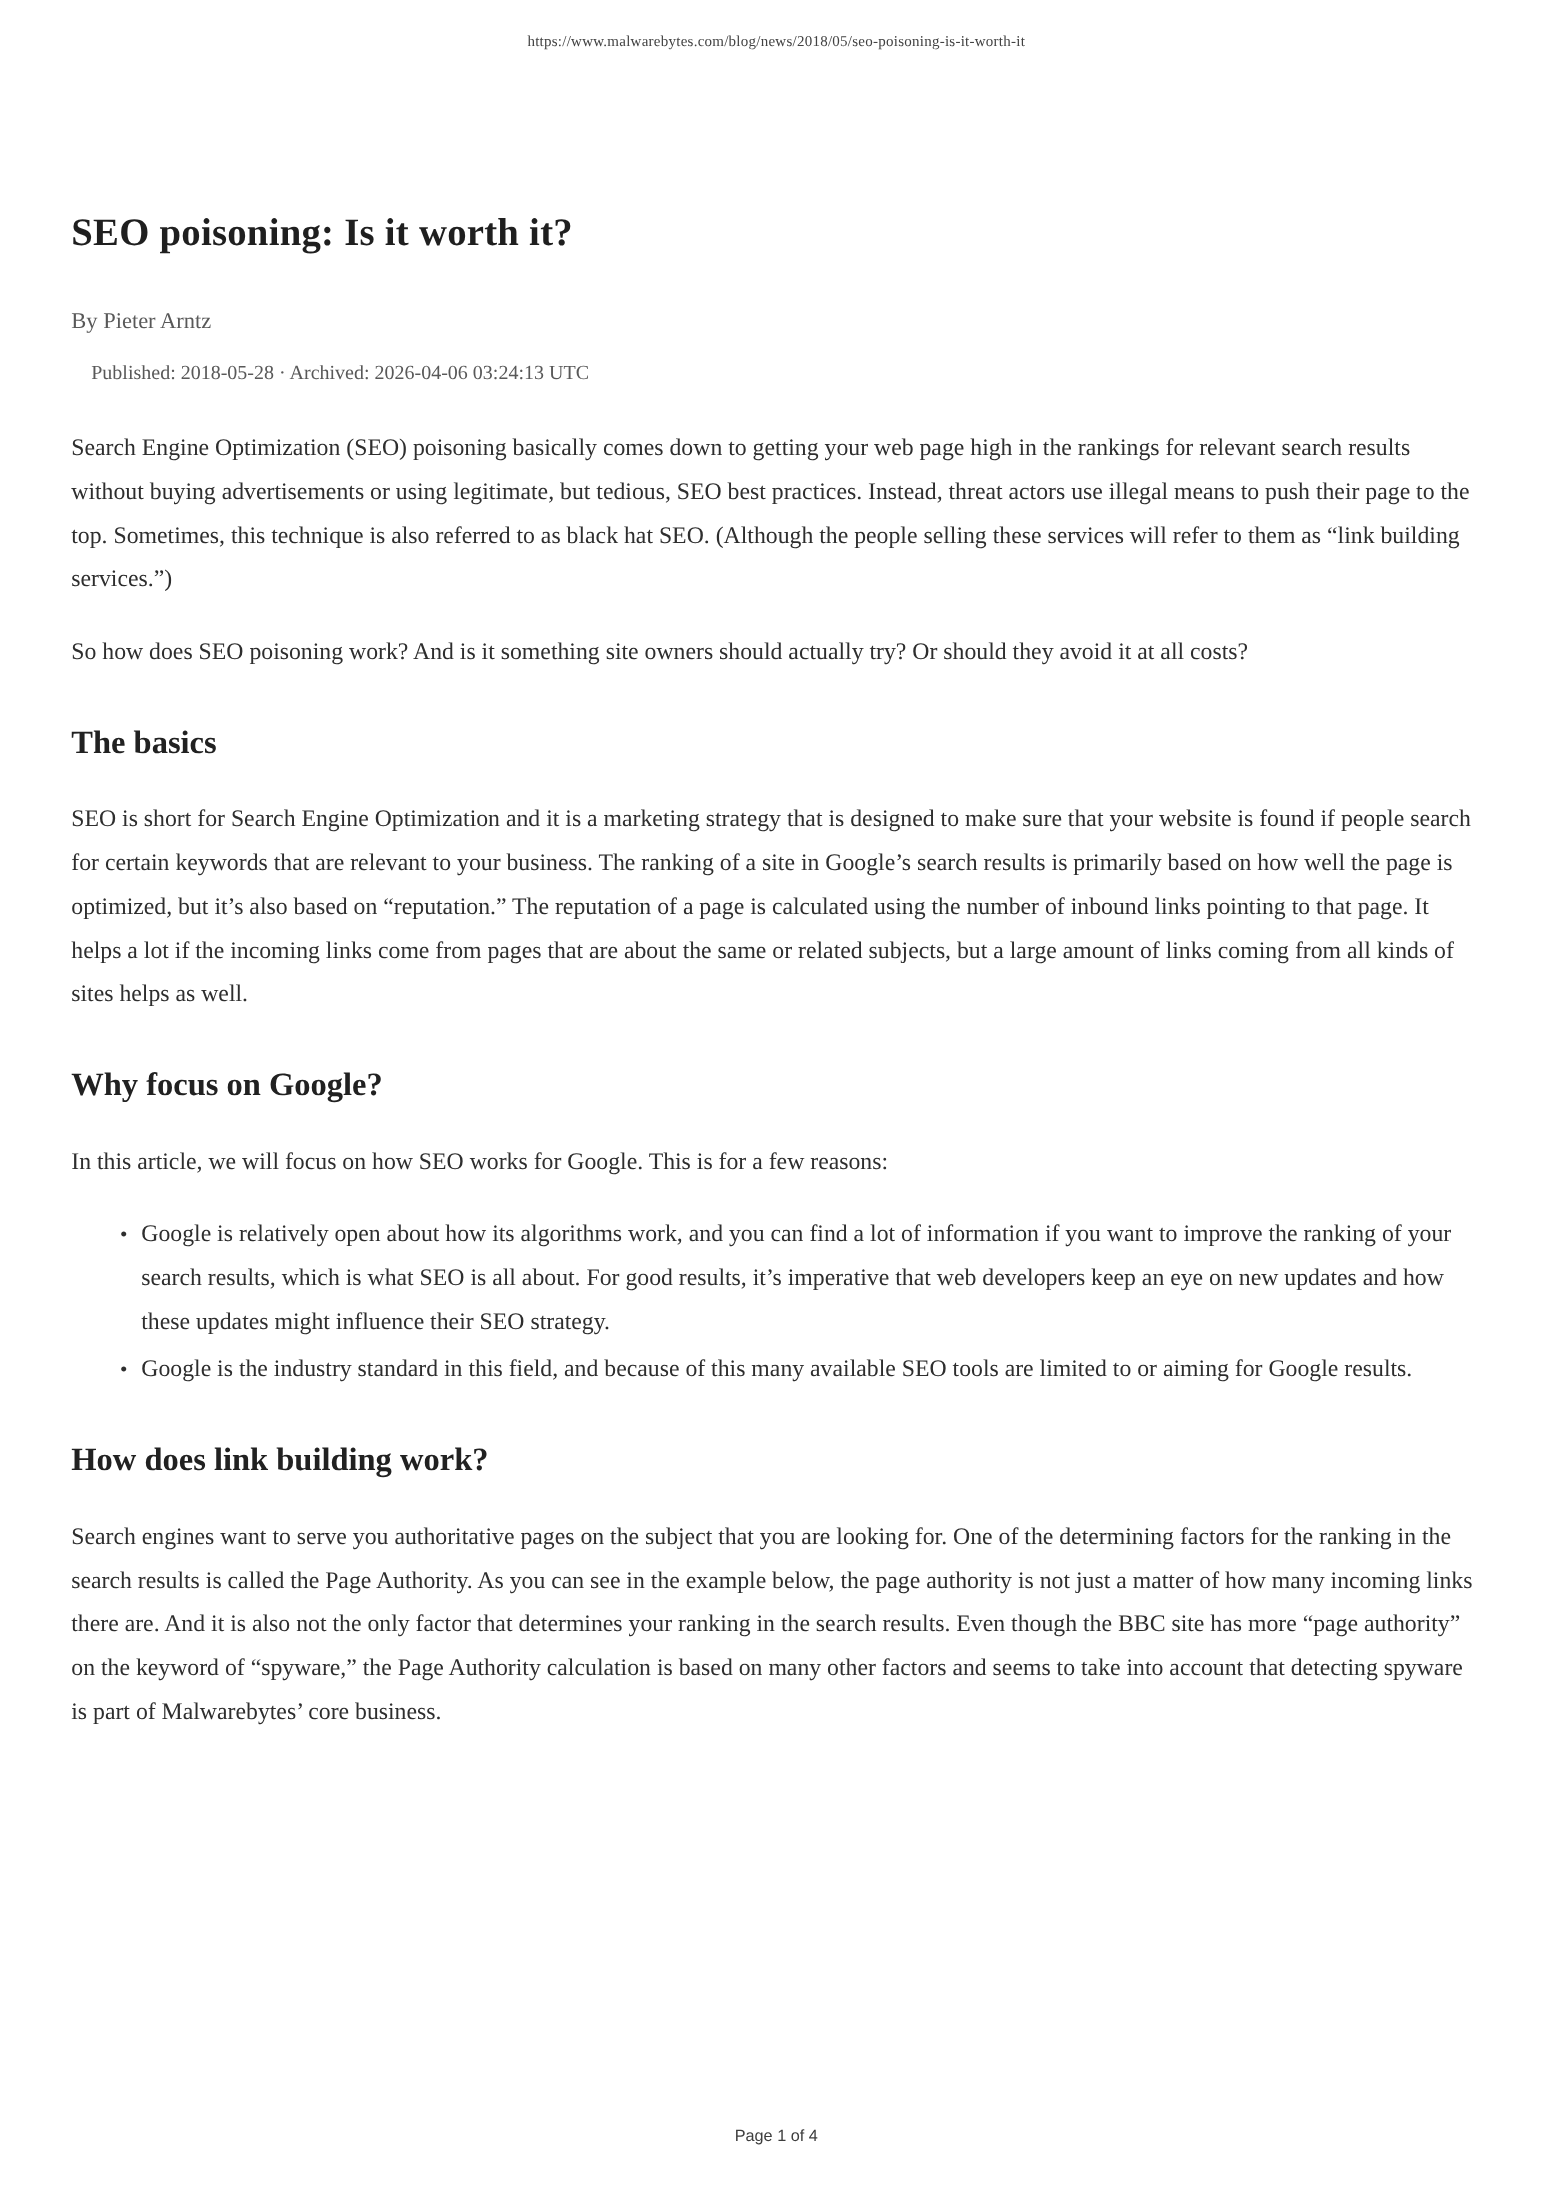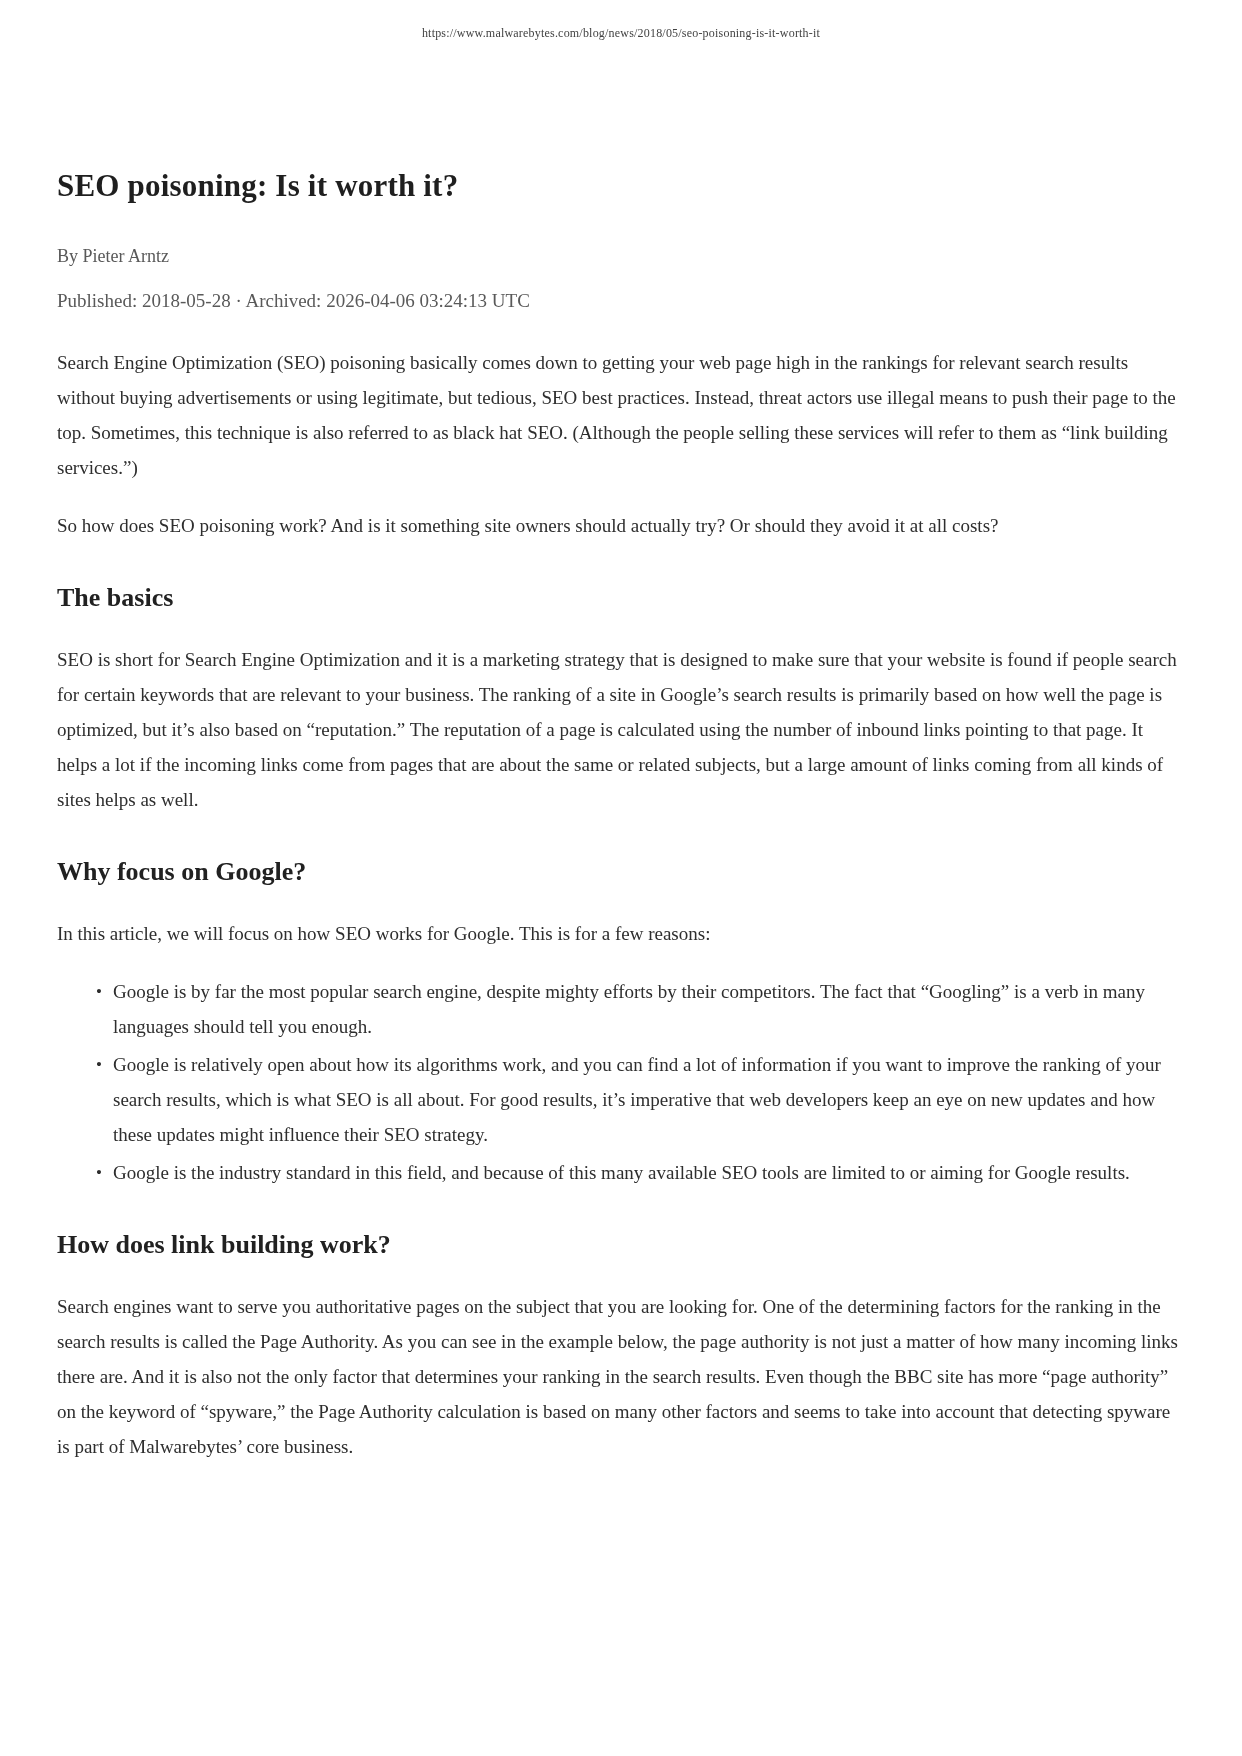--- a/index.html
+++ b/index.html
@@ -32,22 +32,23 @@
     color: #1f1f1f;
     letter-spacing: 0.2px;
   }
   .byline {
     margin-top: 42px;
     font-size: 18px;
     color: #595959;
   }
   .publish-meta {
     margin-top: 23px;
-    font-size: 19px;
+    font-size: 16px;
     color: #595959;
+    margin-left: 16px;
   }
   .body-copy p {
     font-size: 19px;
     line-height: 35px;
     color: #2e2e2e;
     margin-bottom: 23px;
     text-align: left;
   }
   .body-copy p.first { margin-top: 33px; }
   .body-copy h2 {
@@ -111,26 +112,26 @@
 
       <h2>The basics</h2>
 
       <p>SEO is short for Search Engine Optimization and it is a marketing strategy that is designed to make sure that your website is found if people search for certain keywords that are relevant to your business. The ranking of a site in Google’s search results is primarily based on how well the page is optimized, but it’s also based on “reputation.” The reputation of a page is calculated using the number of inbound links pointing to that page. It helps a lot if the incoming links come from pages that are about the same or related subjects, but a large amount of links coming from all kinds of sites helps as well.</p>
 
       <h2>Why focus on Google?</h2>
 
       <p>In this article, we will focus on how SEO works for Google. This is for a few reasons:</p>
 
       <ul>
-        <li>Google is by far the most popular search engine, despite mighty efforts by their competitors. The fact that “Googling” is a verb in many languages should tell you enough.</li>
         <li>Google is relatively open about how its algorithms work, and you can find a lot of information if you want to improve the ranking of your search results, which is what SEO is all about. For good results, it’s imperative that web developers keep an eye on new updates and how these updates might influence their SEO strategy.</li>
         <li>Google is the industry standard in this field, and because of this many available SEO tools are limited to or aiming for Google results.</li>
       </ul>
 
       <h2>How does link building work?</h2>
 
       <p>Search engines want to serve you authoritative pages on the subject that you are looking for. One of the determining factors for the ranking in the search results is called the Page Authority. As you can see in the example below, the page authority is not just a matter of how many incoming links there are. And it is also not the only factor that determines your ranking in the search results. Even though the BBC site has more “page authority” on the keyword of “spyware,” the Page Authority calculation is based on many other factors and seems to take into account that detecting spyware is part of Malwarebytes’ core business.</p>
 
     </div>
   </div>
 
+  <div class="page-footer">Page 1 of 4</div>
 
 </div>
 
 </body></html>

